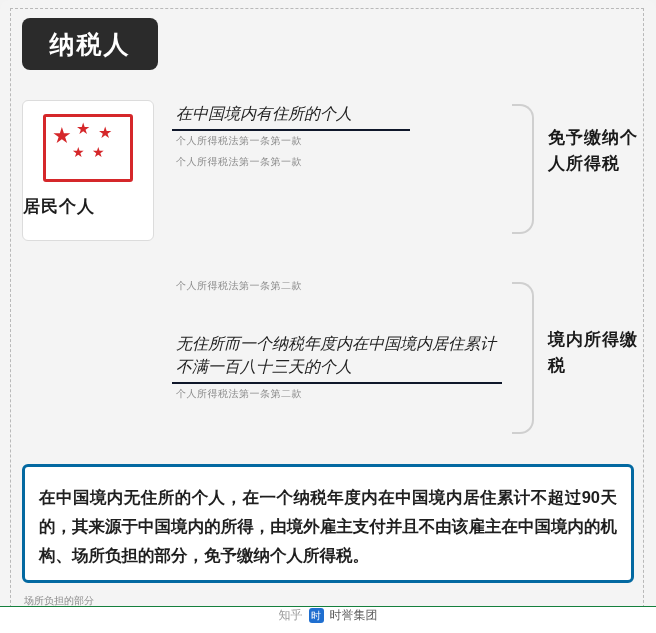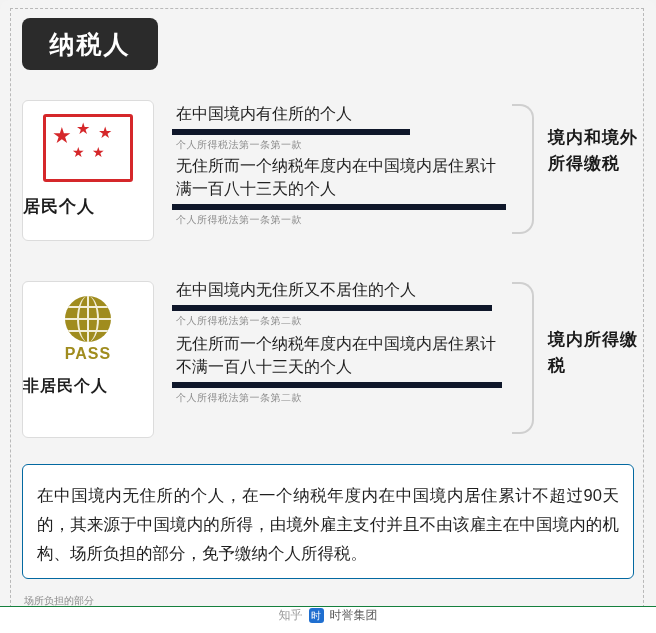--- a/index.html
+++ b/index.html
@@ -170,21 +170,22 @@
 
   
   .stmt {
     position: absolute;
     font-size: 16px;
     line-height: 1.45;
     color: #1f1f1f;
   }
   .stmt .text {
     padding: 2px 4px 4px 4px;
-    border-bottom: 6px solid #0f172a;
+    border-bottom: 2px solid #0f172a;
+    font-style: italic;
   }
   .stmt .cite {
     font-size: 10px;
     color: #8b8b8b;
     padding: 3px 4px 0 4px;
     letter-spacing: 0.5px;
   }
 
   #stmt-r1 { left: 172px; top: 100px; width: 238px; }
   #stmt-r2 { left: 172px; top: 152px; width: 334px; }
@@ -215,24 +216,25 @@
   #concl-1 { left: 548px; top: 125px; width: 90px; }
   #concl-2 { left: 548px; top: 327px; width: 90px; }
 
   
   #note-box {
     position: absolute;
     left: 22px;
     top: 464px;
     width: 612px;
     background: #ffffff;
-    border: 1px solid #0369a1;
+    border: 3px solid #0369a1;
     border-radius: 6px;
     box-sizing: border-box;
     padding: 16px 14px 10px 14px;
+    font-weight: bold;
   }
   #note-box .note-text {
     font-size: 16.5px;
     line-height: 1.75;
     color: #1f1f1f;
     text-align: justify;
   }
   .note-cite {
     position: absolute;
     left: 24px;
@@ -298,57 +300,41 @@
         <span class="star s-big">★</span>
         <span class="star s2">★</span>
         <span class="star s3">★</span>
         <span class="star s4">★</span>
         <span class="star s5">★</span>
       </div>
     </div>
     <div class="card-label">居民个人</div>
   </div>
 
-  <div class="card" id="card-nonresident">
-    <div class="card-emblem">
-      <div class="passport">
-        <div class="globe">
-          <div class="lat l1"></div>
-          <div class="lat l2"></div>
-          <div class="lat l3"></div>
-          <div class="mer"></div>
-        </div>
-        <div class="pass-word">PASS</div>
-      </div>
-    </div>
-    <div class="card-label">非居民个人</div>
-  </div>
 
   <div class="stmt" id="stmt-r1">
     <div class="text">在中国境内有住所的个人</div>
     <div class="cite">个人所得税法第一条第一款</div>
   </div>
   <div class="stmt" id="stmt-r2">
-    <div class="text">无住所而一个纳税年度内在中国境内居住累计满一百八十三天的个人</div>
     <div class="cite">个人所得税法第一条第一款</div>
   </div>
 
   <div class="stmt" id="stmt-n1">
-    <div class="text">在中国境内无住所又不居住的个人</div>
     <div class="cite">个人所得税法第一条第二款</div>
   </div>
   <div class="stmt" id="stmt-n2">
     <div class="text">无住所而一个纳税年度内在中国境内居住累计不满一百八十三天的个人</div>
     <div class="cite">个人所得税法第一条第二款</div>
   </div>
 
   <div class="brace" id="brace-1"></div>
   <div class="brace" id="brace-2"></div>
 
-  <div class="conclusion" id="concl-1">境内和境外所得缴税</div>
+  <div class="conclusion" id="concl-1">免予缴纳个人所得税</div>
   <div class="conclusion" id="concl-2">境内所得缴税</div>
 
   <div id="note-box">
     <div class="note-text">在中国境内无住所的个人，在一个纳税年度内在中国境内居住累计不超过90天的，其来源于中国境内的所得，由境外雇主支付并且不由该雇主在中国境内的机构、场所负担的部分，免予缴纳个人所得税。</div>
   </div>
   <div class="note-cite">场所负担的部分</div>
 
   <div class="footer">
     <div class="footer-inner">
       <span class="zhihu-mark">知乎</span>

